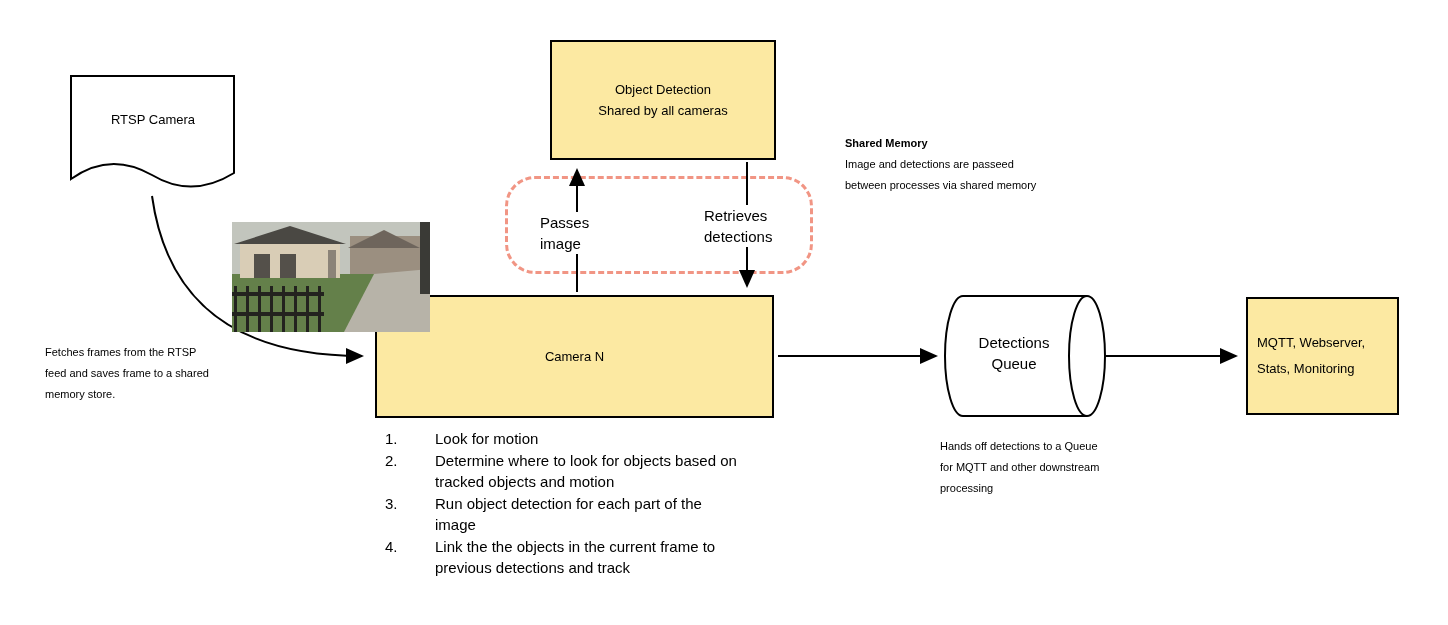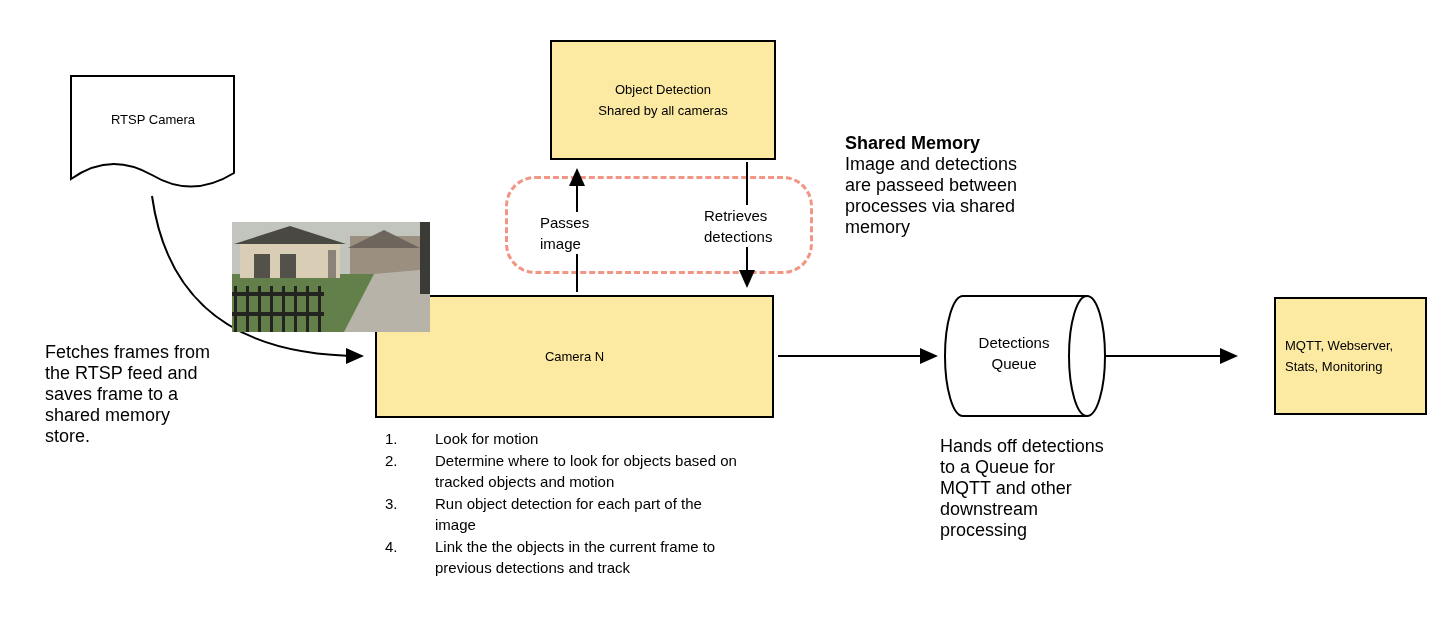--- a/index.html
+++ b/index.html
@@ -14,27 +14,27 @@
     font-family:"Liberation Sans", sans-serif;color:#000;overflow:hidden;
   }
   .node{
     position:absolute;background:var(--node-fill);border:2px solid var(--node-stroke);
     display:flex;align-items:center;justify-content:center;text-align:center;
     font-size:13px;box-sizing:border-box;z-index:1;
   }
   #object-detection{left:550px;top:40px;width:226px;height:120px;flex-direction:column;line-height:21px;}
   #object-detection .subtitle{}
   #camera-n{left:375px;top:295px;width:399px;height:123px;}
-  #outputs{left:1246px;top:297px;width:153px;height:118px;justify-content:flex-start;text-align:left;padding:0 9px;line-height:21px;margin-left:28px;}
+  #outputs{left:1246px;top:297px;width:153px;height:118px;justify-content:flex-start;text-align:left;padding:0 9px;line-height:26px;}
   .pre{white-space:pre-line;}
   #shared-memory-box{
     position:absolute;left:505px;top:176px;width:308px;height:98px;
     border:3px dashed var(--sm-stroke);border-radius:30px;box-sizing:border-box;z-index:1;
   }
-  .annotation{position:absolute;font-size:18px;line-height:21px;z-index:4;}
+  .annotation{position:absolute;font-size:11px;line-height:21px;z-index:4;}
   #fetch-frames-note{left:45px;top:342px;width:172px;}
   #shared-memory-note{left:845px;top:133px;width:200px;}
   #shared-memory-note .sm-title{font-weight:bold;}
   #hands-off-note{left:940px;top:436px;width:168px;}
   .edge-label{position:absolute;font-size:15px;line-height:21px;background:#ffffff;padding:0 2px;z-index:4;}
   #passes-image-label{left:538px;top:212px;}
   #retrieves-detections-label{left:702px;top:205px;}
   #queue-label{position:absolute;left:958px;top:332px;width:112px;text-align:center;font-size:15px;line-height:21px;z-index:4;}
   #rtsp-shape{position:absolute;left:70px;top:75px;width:166px;height:132px;z-index:1;}
   #rtsp-label{position:absolute;left:70px;top:112px;width:166px;text-align:center;font-size:13px;z-index:2;}

